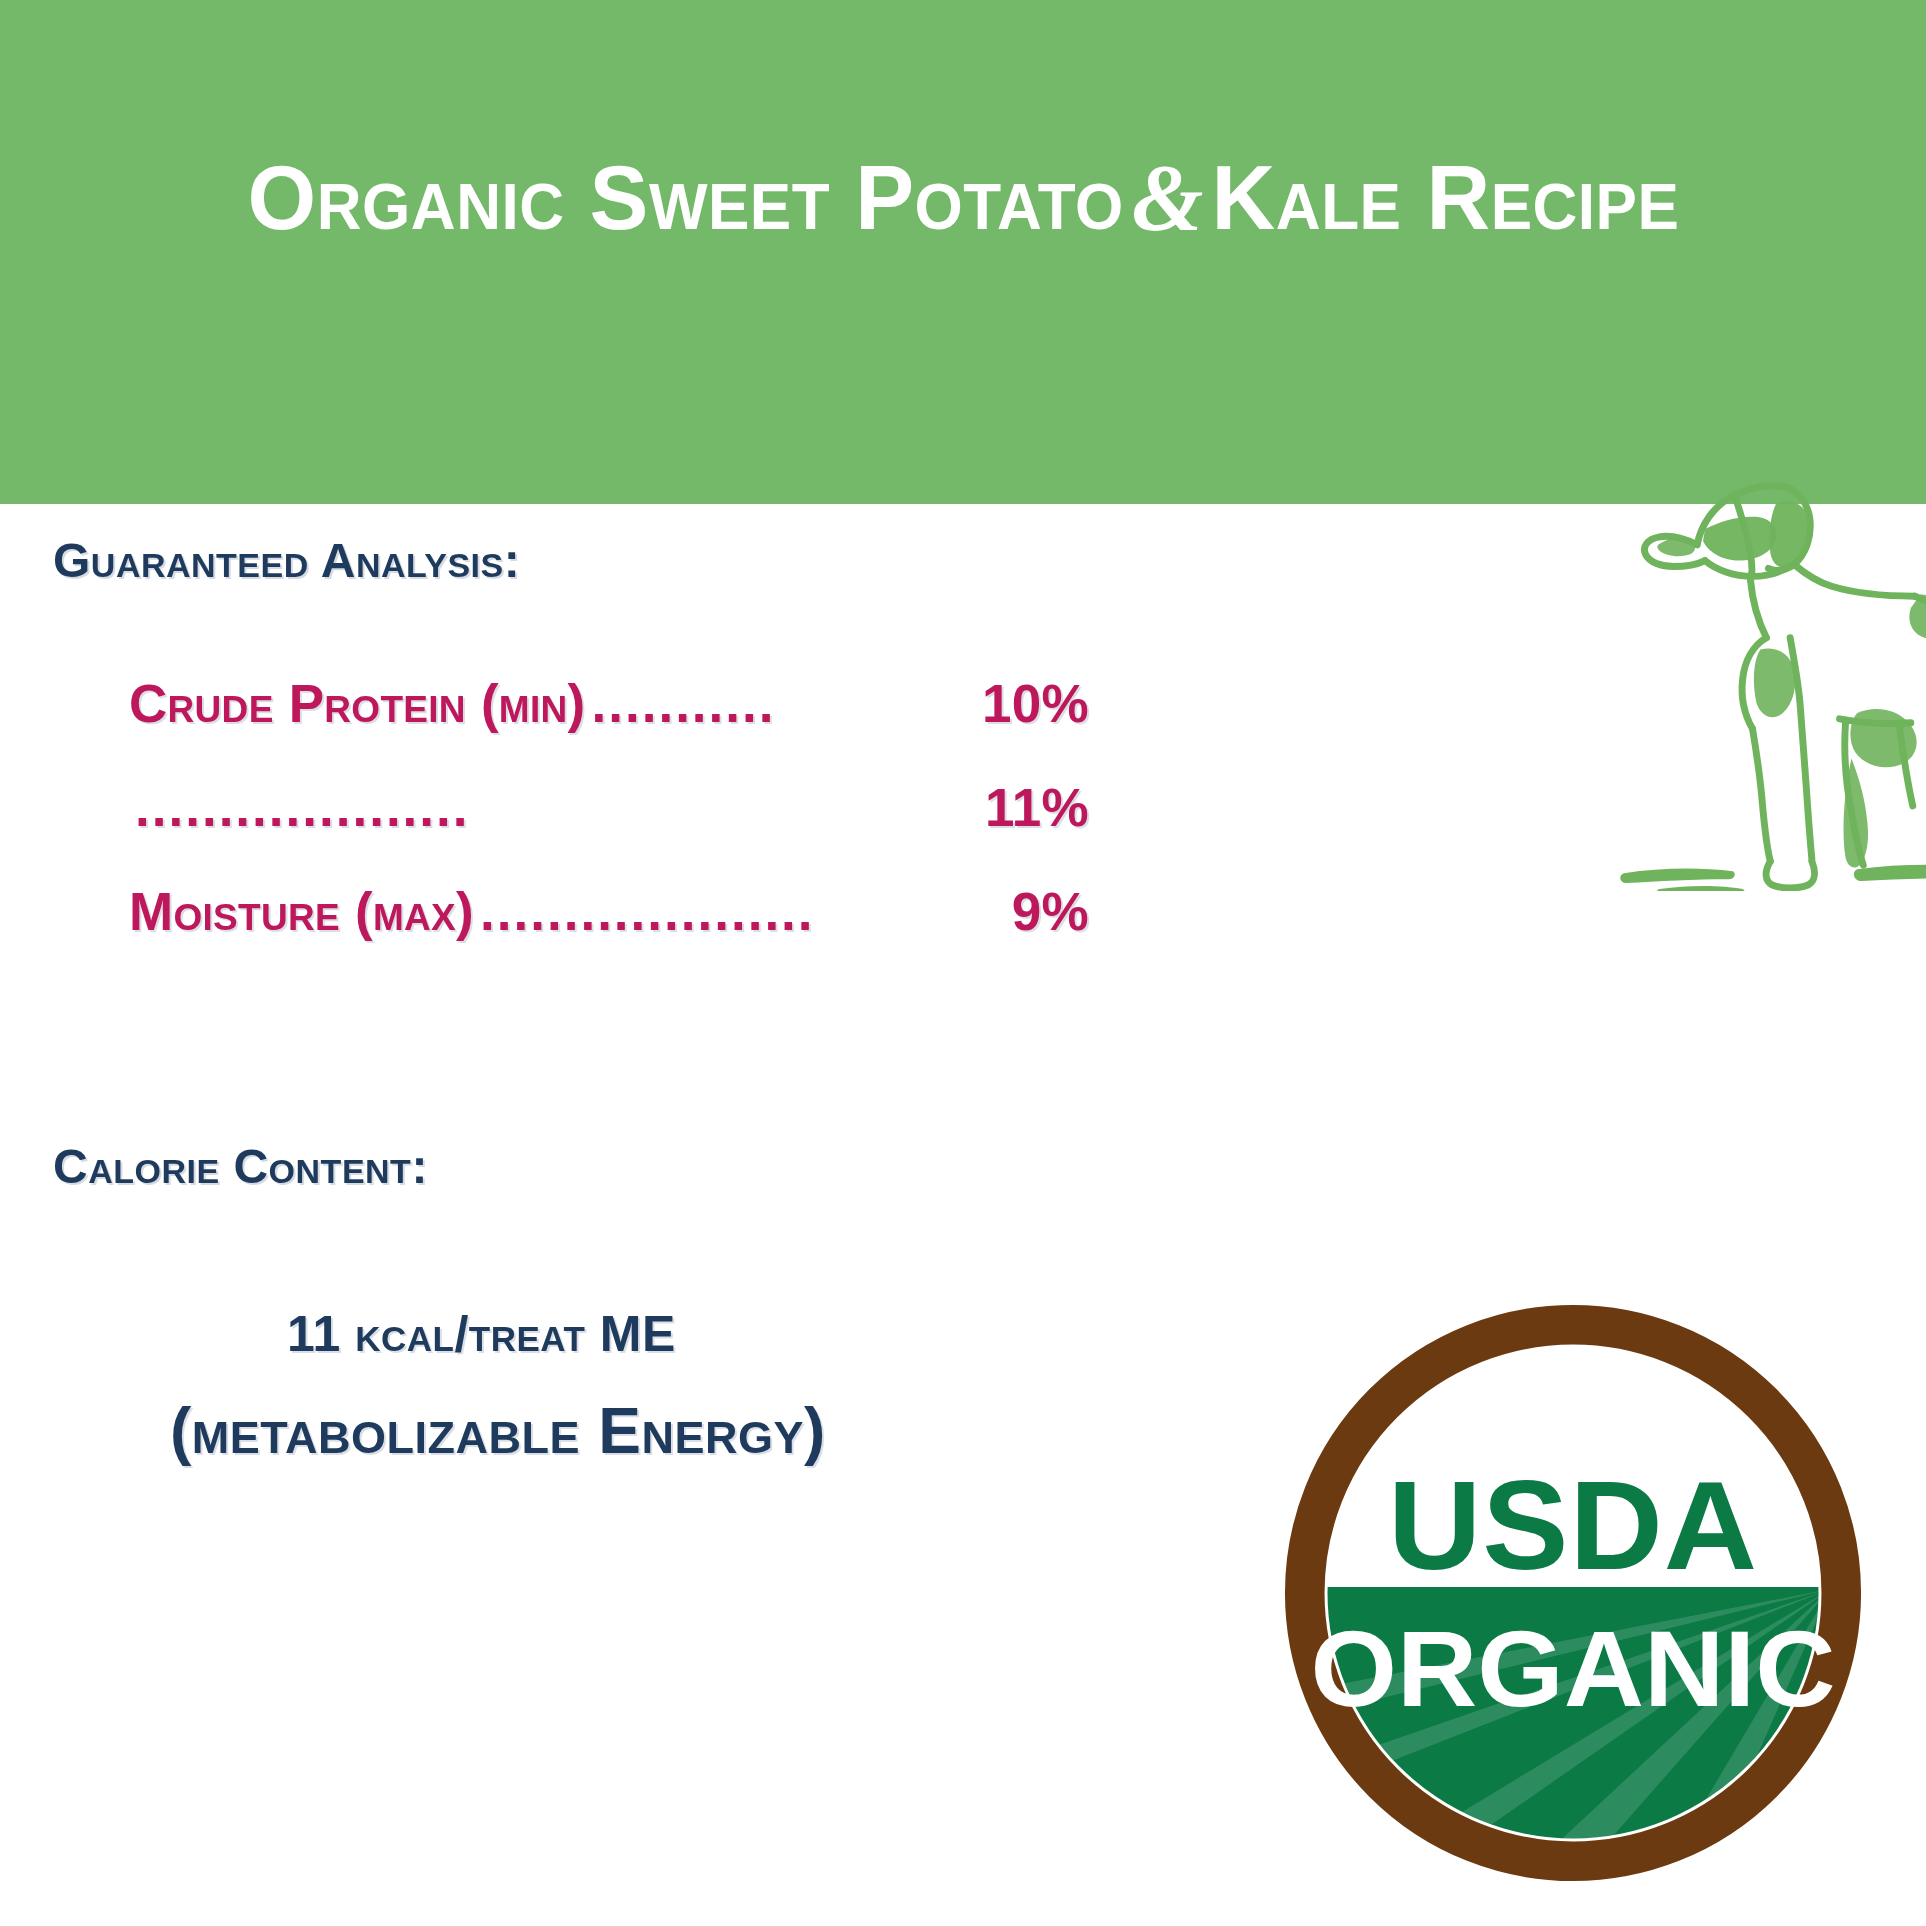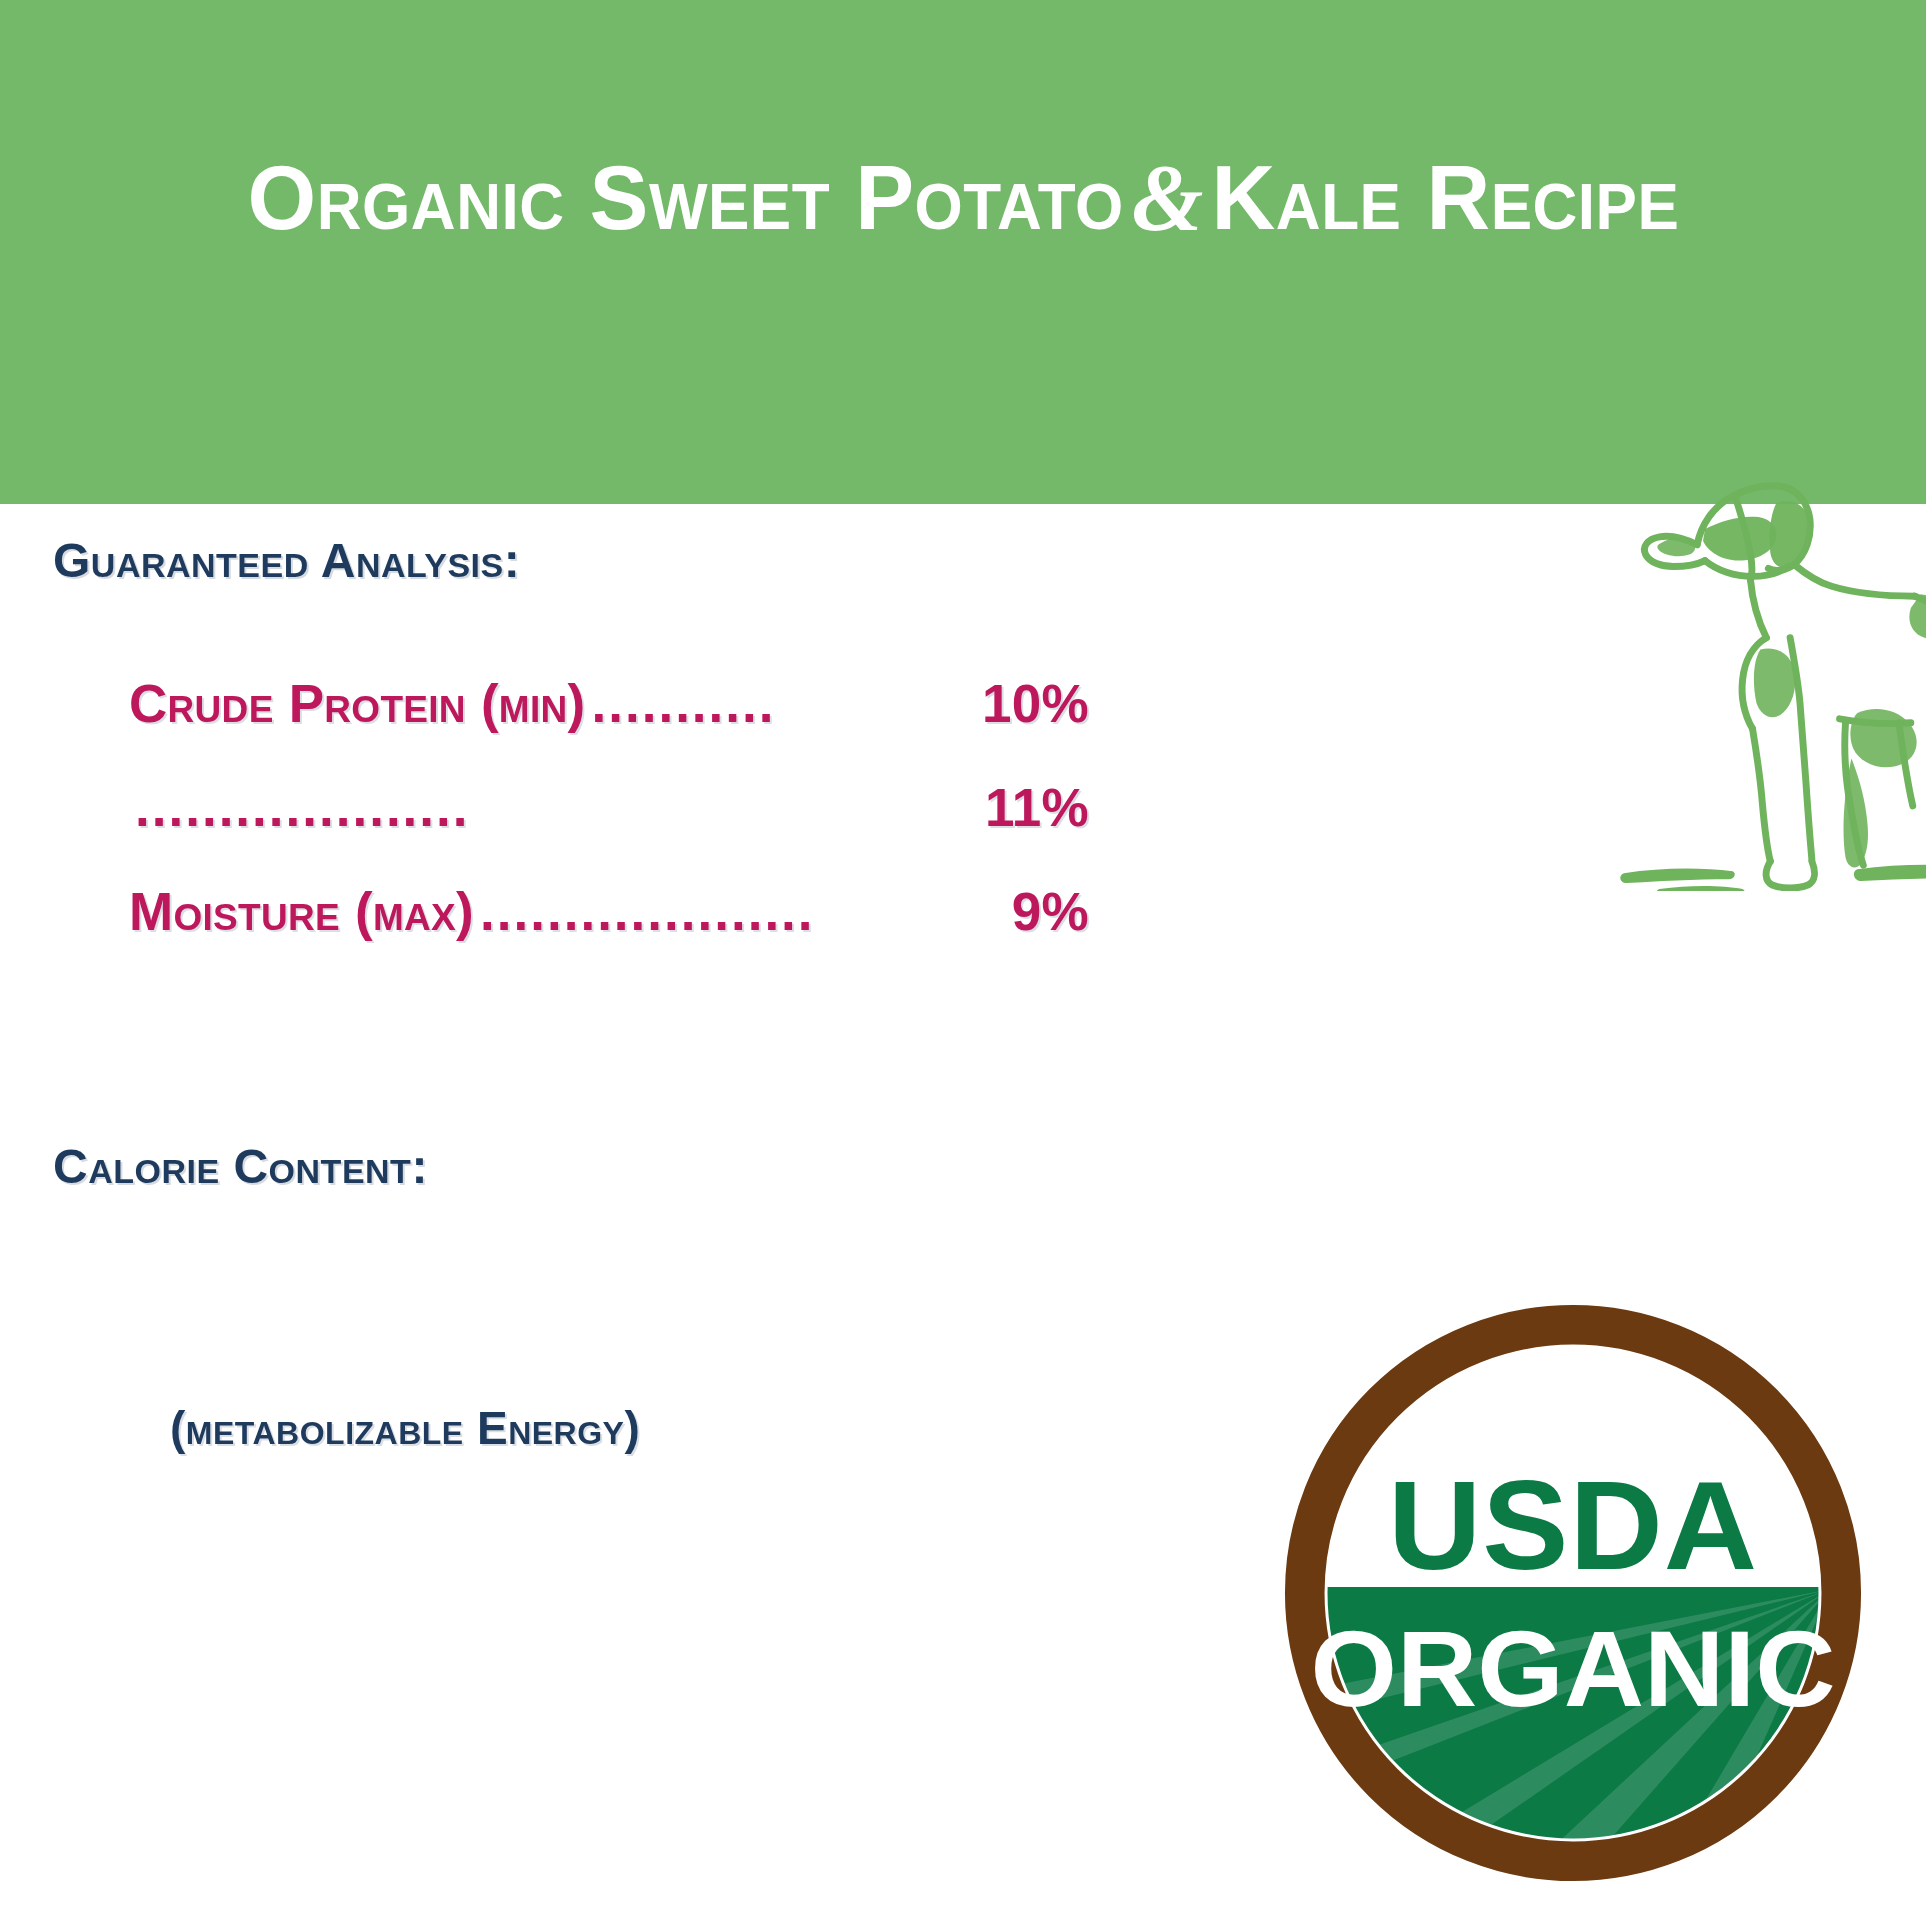--- a/index.html
+++ b/index.html
@@ -116,23 +116,22 @@
   }
   #cal-primary {
     left: 287px;
     top: 1305px;
     font-size: 50px;
     letter-spacing: 0.5px;
   }
   #cal-secondary {
     left: 170px;
     top: 1394px;
-    font-size: 46px;
-    letter-spacing: 0.5px;
-    margin-top: 7px;
+    font-size: 64px;
+    letter-spacing: 0.5px;
   }
 
   
   #dog-illustration {
     position: absolute;
     left: 1602px;
     top: 426px;
     width: 396px;
     height: 465px;
     overflow: hidden;
@@ -181,20 +180,21 @@
     <div class="ga-row">
       <span class="ga-label">Moisture (max)</span>
       <span class="ga-dots">....................</span>
       <span class="ga-value">9%</span>
     </div>
 
   </div>
 
   <div class="section-heading" id="cc-heading">Calorie Content:</div>
 
+  <div class="cal-line" id="cal-primary">11 kcal/treat ME</div>
 
   <div class="cal-line" id="cal-secondary">(metabolizable Energy)</div>
 
   <div id="dog-illustration">
     <svg width="396" height="465" viewBox="0 0 400 470" xmlns="http://www.w3.org/2000/svg">
       <g fill="none" stroke="#6FB35C" stroke-width="7" stroke-linecap="round" stroke-linejoin="round">
 
         <path d="M96 120 C84 114 70 110 58 112 C46 114 40 122 44 130 C48 138 60 142 72 142
                  C84 142 96 140 104 136"></path>
         <path d="M96 120 C100 100 112 82 130 72 C148 62 168 58 186 62"></path>

